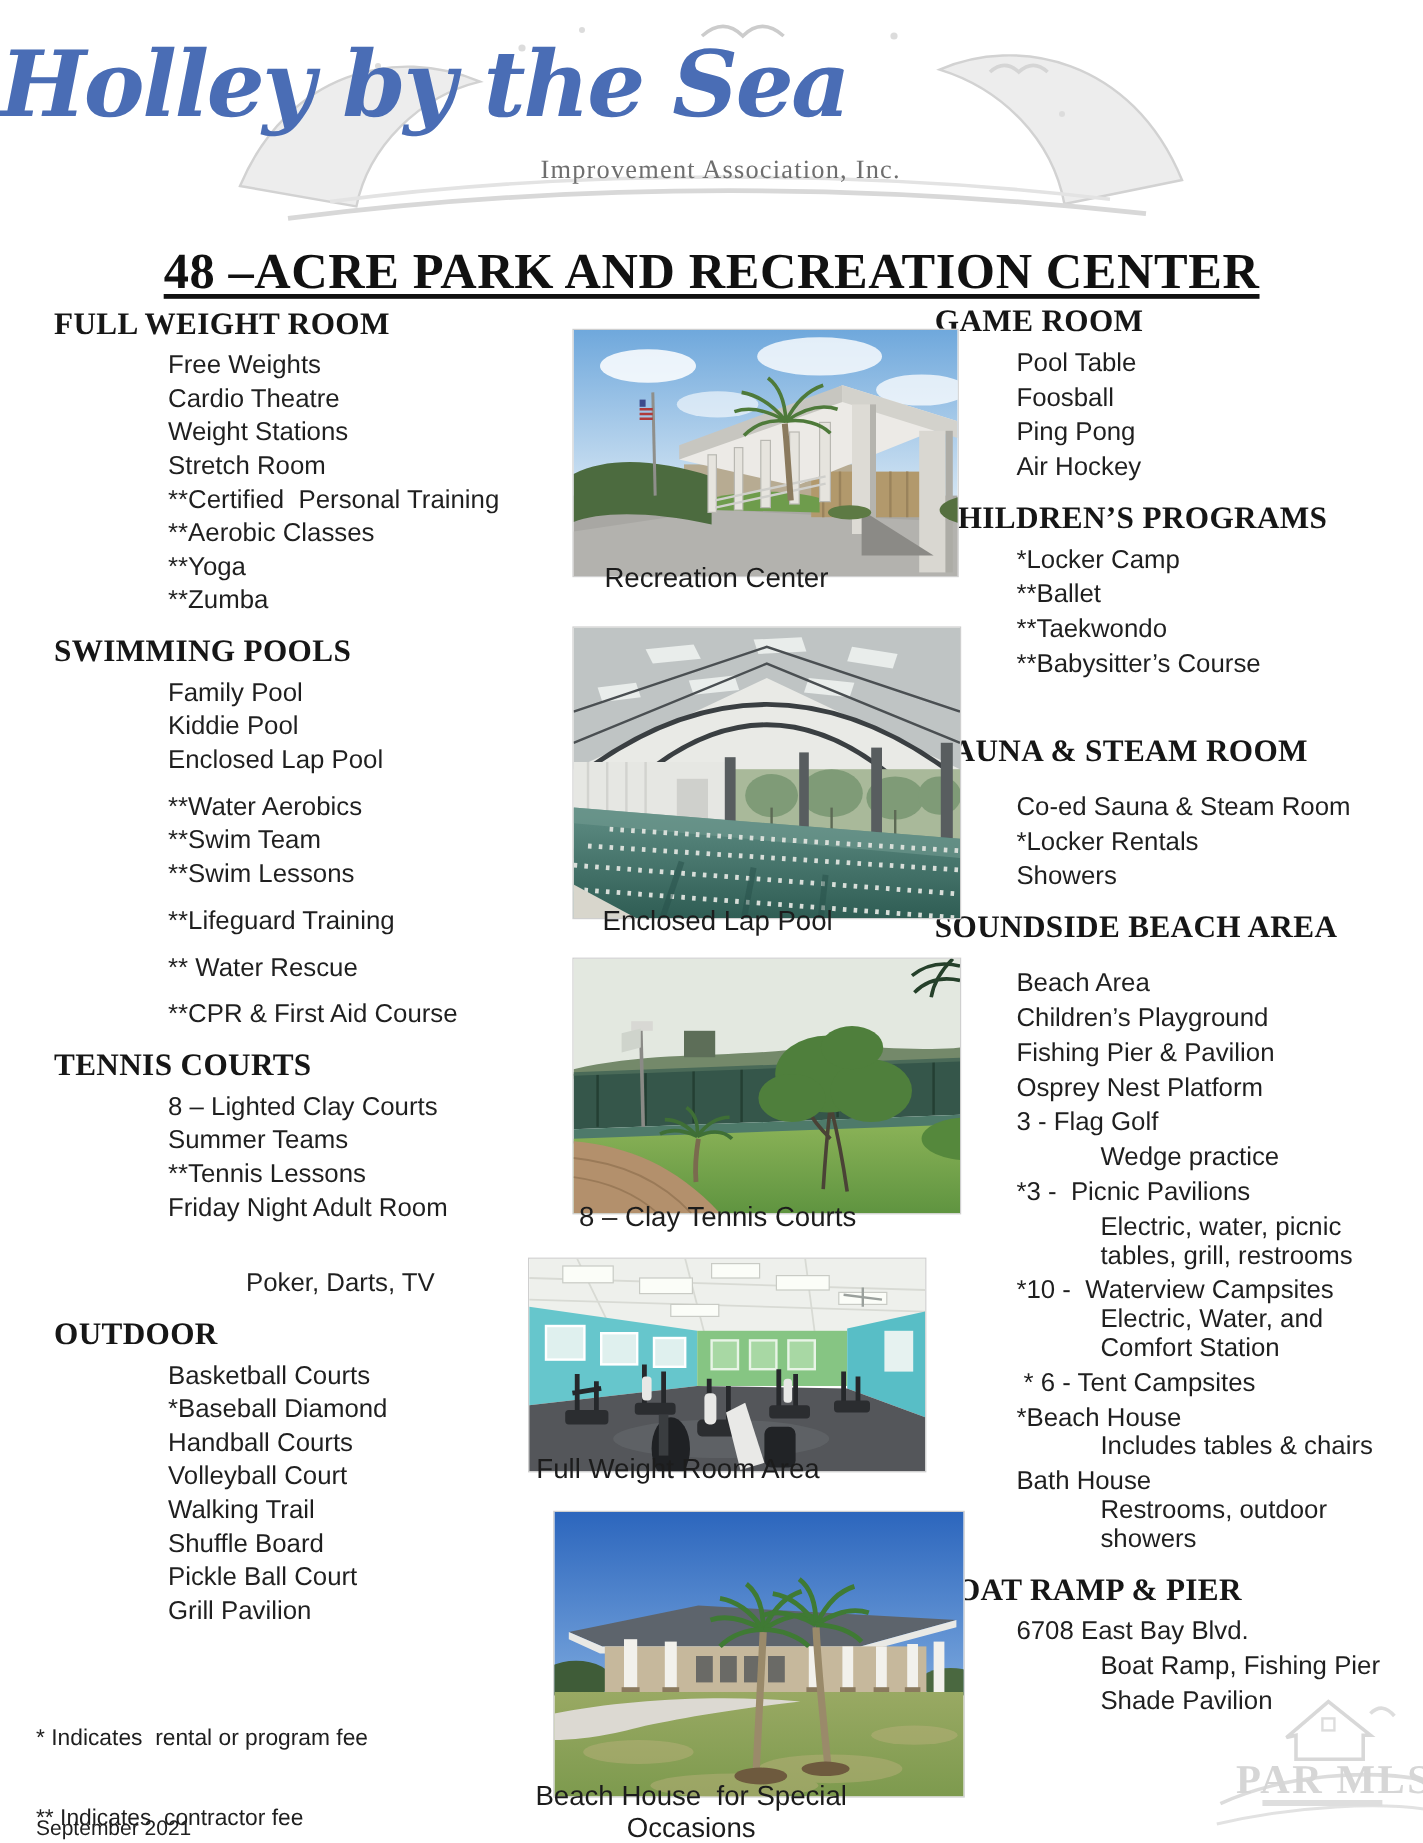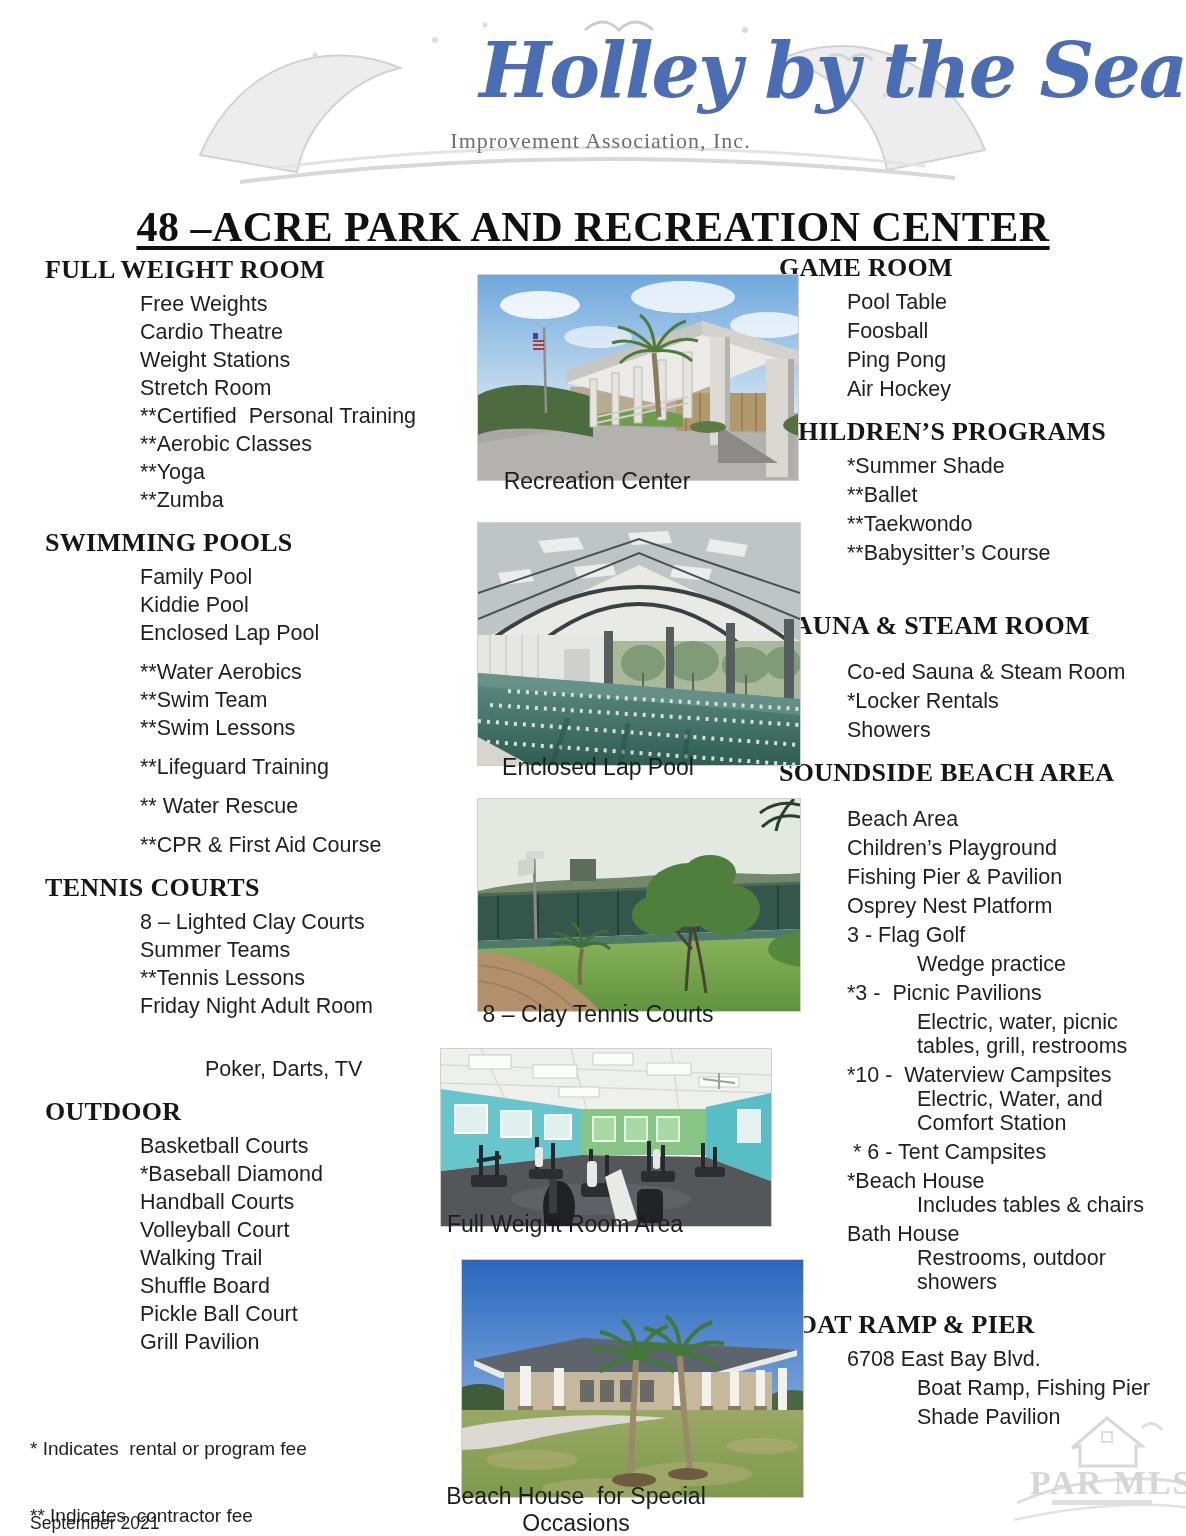--- a/index.html
+++ b/index.html
@@ -1,20 +1,20 @@
 <!DOCTYPE html>
 <html><head>
 <meta charset="utf-8">
 <style>
   html,body{margin:0;padding:0;background:#ffffff;}
   .page{position:relative;width:1186px;height:1536px;background:#ffffff;overflow:hidden;
         font-family:"Liberation Sans",sans-serif;color:#1f1f1f;}
   
   .splash{position:absolute;left:185px;top:0;width:820px;height:200px;}
-  .logo-title{position:absolute;left:0;right:0;top:26px;text-align:right;
+  .logo-title{position:absolute;left:0;right:0;top:26px;text-align:left;
         font-family:"DejaVu Serif",serif;font-style:italic;font-weight:bold;
         font-size:76px;color:#4a6db5;letter-spacing:-2px;white-space:pre;}
   .logo-subtitle{position:absolute;left:15px;right:0;top:128px;text-align:center;
         font-family:"Liberation Serif",serif;font-size:22px;color:#6e6e6e;letter-spacing:1px;}
   .page-title{position:absolute;left:0;right:0;top:203px;text-align:center;
         font-family:"Liberation Serif",serif;font-weight:bold;font-size:42px;color:#111;
         letter-spacing:.5px;text-decoration:underline;text-underline-offset:5px;}
   
   .col{position:absolute;}
   .col-left{left:45px;top:255px;width:392px;}
@@ -113,21 +113,21 @@
       <div class="item">Grill Pavilion</div>
     </div>
 
   <div class="col col-right" id="right-col">
       <div class="sec-heading">GAME ROOM</div>
       <div class="item">Pool Table</div>
       <div class="item">Foosball</div>
       <div class="item">Ping Pong</div>
       <div class="item">Air Hockey</div>
       <div class="sec-heading">CHILDREN’S PROGRAMS</div>
-      <div class="item">*Summer Shade</div>
+      <div class="item">*Locker Camp</div>
       <div class="item">**Ballet</div>
       <div class="item">**Taekwondo</div>
       <div class="item">**Babysitter’s Course</div>
       <div class="sec-heading gap-before">SAUNA &amp; STEAM ROOM</div>
       <div class="item gap">Co-ed Sauna &amp; Steam Room</div>
       <div class="item">*Locker Rentals</div>
       <div class="item">Showers</div>
       <div class="sec-heading">SOUNDSIDE BEACH AREA</div>
       <div class="item gap">Beach Area</div>
       <div class="item">Children’s Playground</div>

